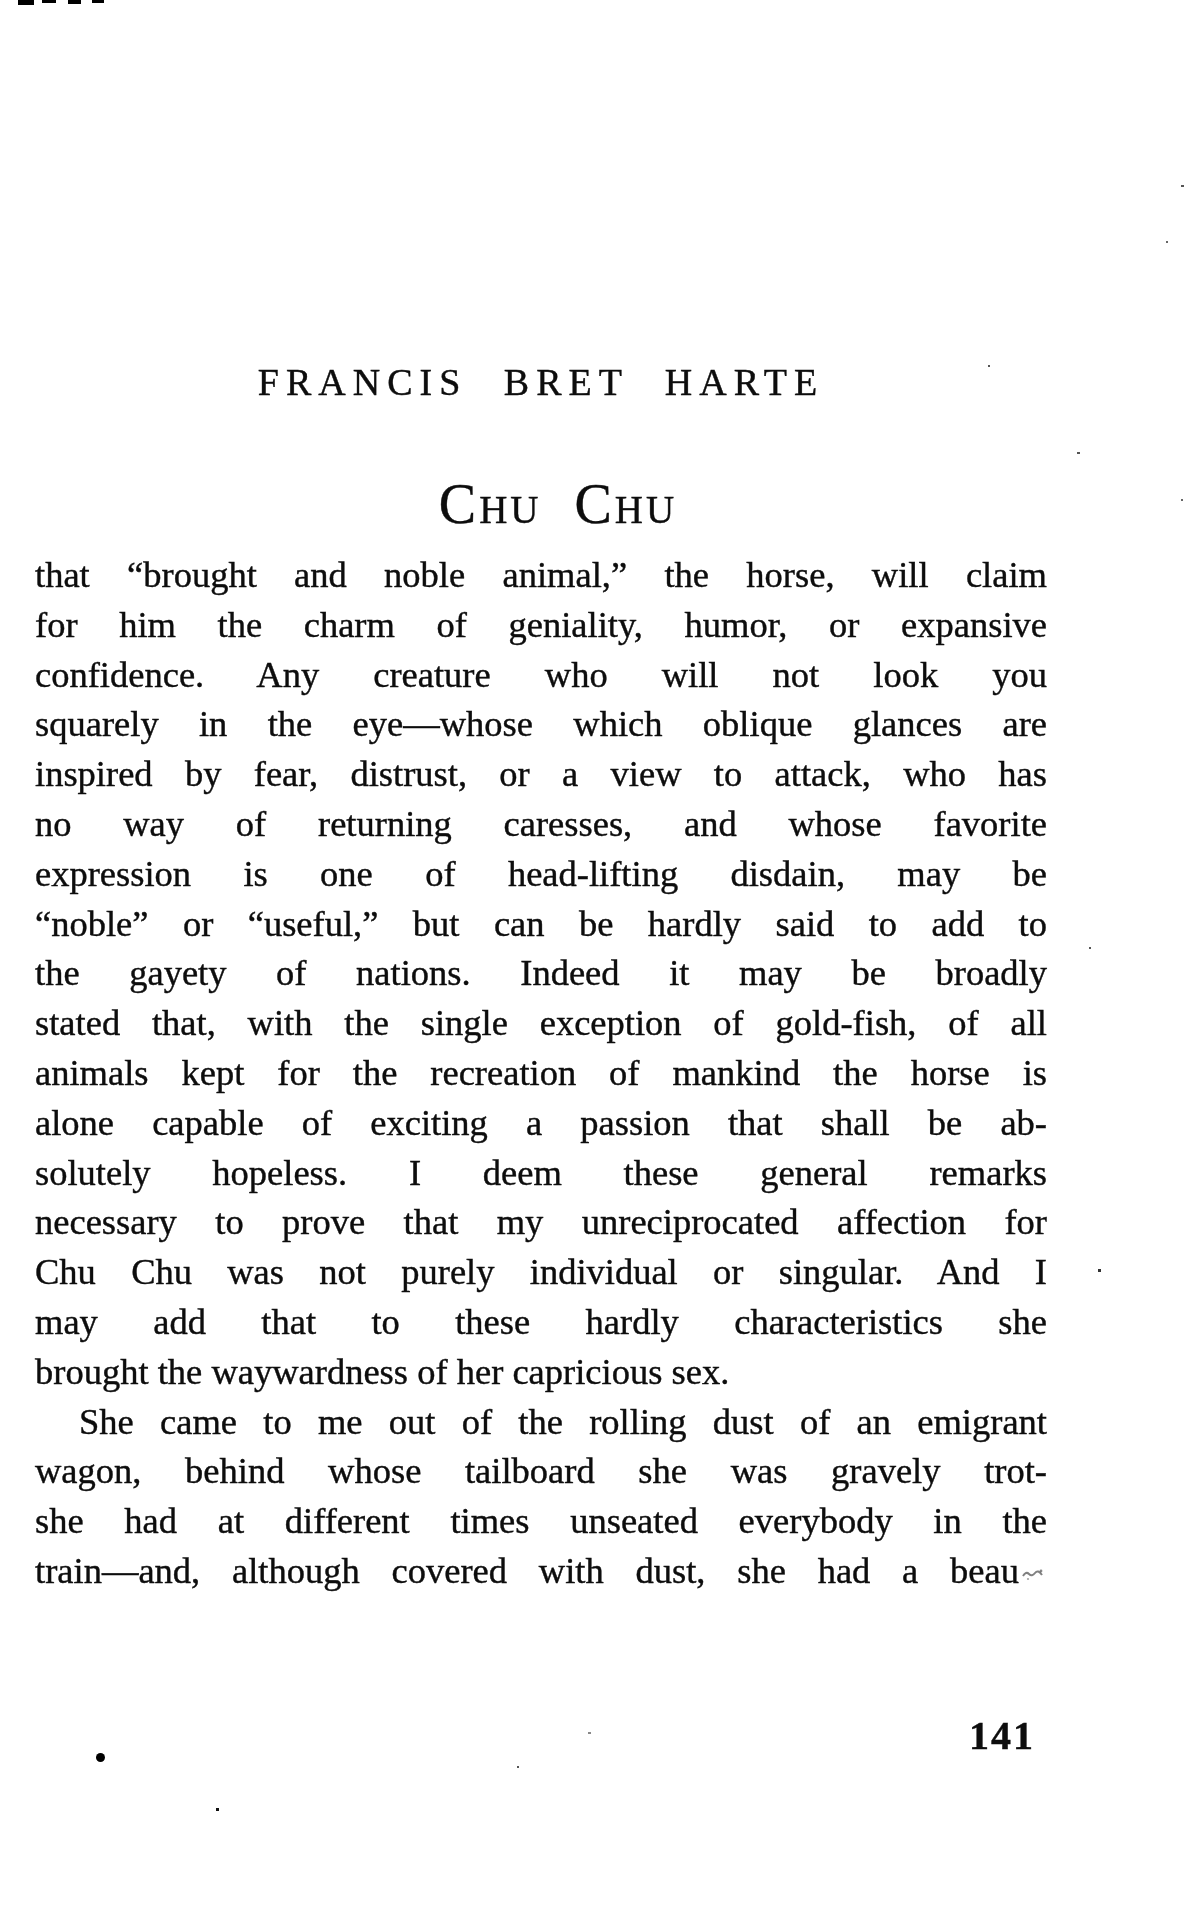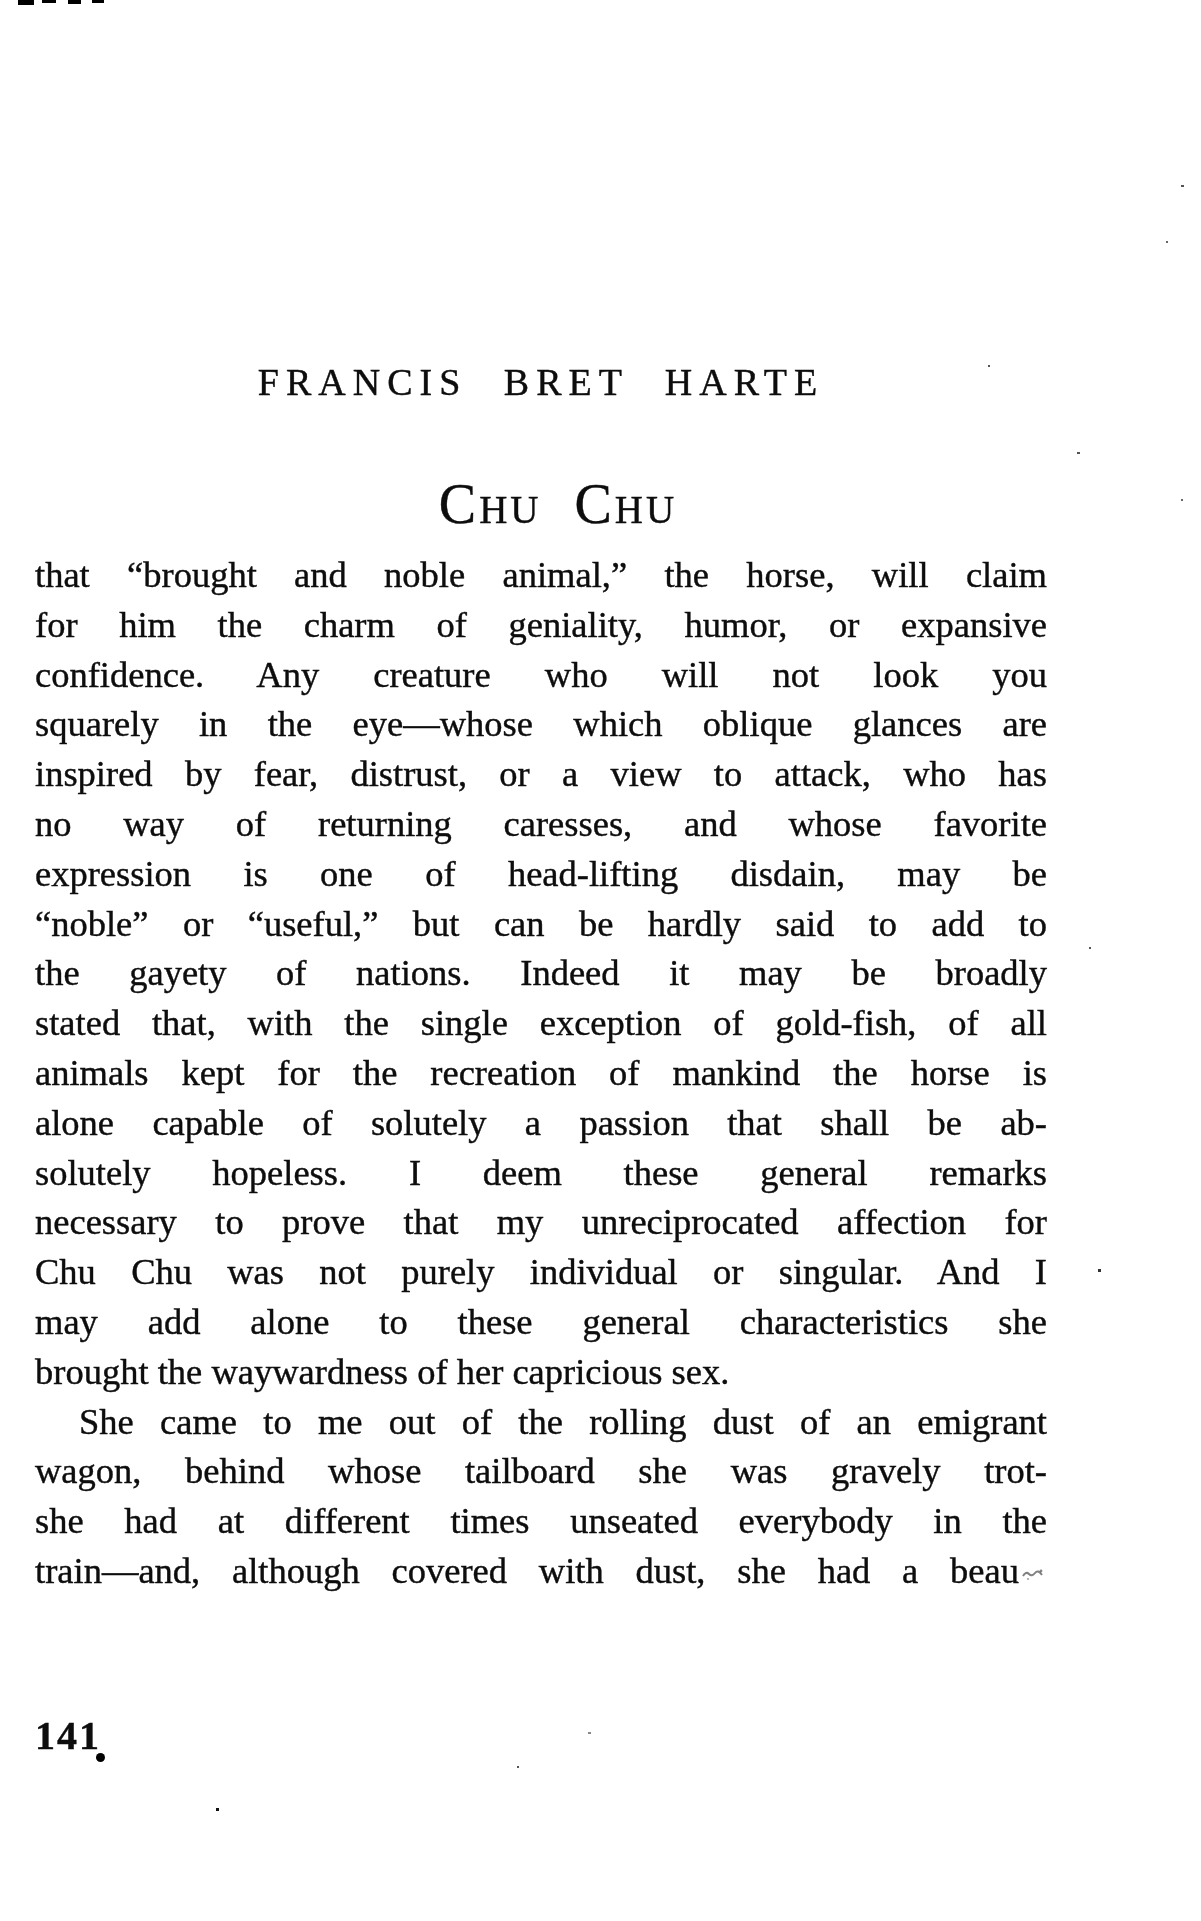--- a/index.html
+++ b/index.html
@@ -47,21 +47,21 @@
     white-space: normal;
   }
   .line.lastline { text-align-last: left; }
   .line.indent { text-indent: 44px; }
   .sc { font-variant: small-caps; }
   .page-number {
     position: absolute;
     left: 35px;
     width: 1000px;
     top: 1712px;
-    text-align: left;
+    text-align: right;
     font-size: 40px;
     font-weight: 600;
     letter-spacing: 2px;
   }
   .speck { position: absolute; background: #000; }
   .smudge {
     display: inline-block;
     width: 26px;
     height: 18px;
     vertical-align: baseline;
@@ -88,25 +88,25 @@
       <div class="line">for him the charm of geniality, humor, or expansive</div>
       <div class="line">confidence. Any creature who will not look you</div>
       <div class="line">squarely in the eye—whose which oblique glances are</div>
       <div class="line">inspired by fear, distrust, or a view to attack, who has</div>
       <div class="line">no way of returning caresses, and whose favorite</div>
       <div class="line">expression is one of head-lifting disdain, may be</div>
       <div class="line">“noble” or “useful,” but can be hardly said to add to</div>
       <div class="line">the gayety of nations. Indeed it may be broadly</div>
       <div class="line">stated that, with the single exception of gold-fish, of all</div>
       <div class="line">animals kept for the recreation of mankind the horse is</div>
-      <div class="line">alone capable of solutely a passion that shall be ab-</div>
+      <div class="line">alone capable of exciting a passion that shall be ab-</div>
       <div class="line">solutely hopeless. I deem these general remarks</div>
       <div class="line">necessary to prove that my unreciprocated affection for</div>
       <div class="line">Chu Chu was not purely individual or singular. And I</div>
-      <div class="line">may add alone to these general characteristics she</div>
+      <div class="line">may add that to these hardly characteristics she</div>
       <div class="line lastline">brought the waywardness of her capricious sex.</div>
     </div>
     <div class="para">
       <div class="line indent">She came to me out of the rolling dust of an emigrant</div>
       <div class="line">wagon, behind whose tailboard she was gravely trot-</div>
       <div class="line">she had at different times unseated everybody in the</div>
       <div class="line">
         <span>train—and, although covered with dust, she had a beau</span><span class="smudge"><svg width="26" height="18" viewBox="0 0 26 18" xmlns="http://www.w3.org/2000/svg">
               <path d="M2 11 q3 -5 6 -2 t6 -1 t7 2" stroke="#555555" stroke-width="2" fill="none" opacity="0.75"></path>
               <circle cx="20" cy="6" r="1.4" fill="#555555" opacity="0.7"></circle>

